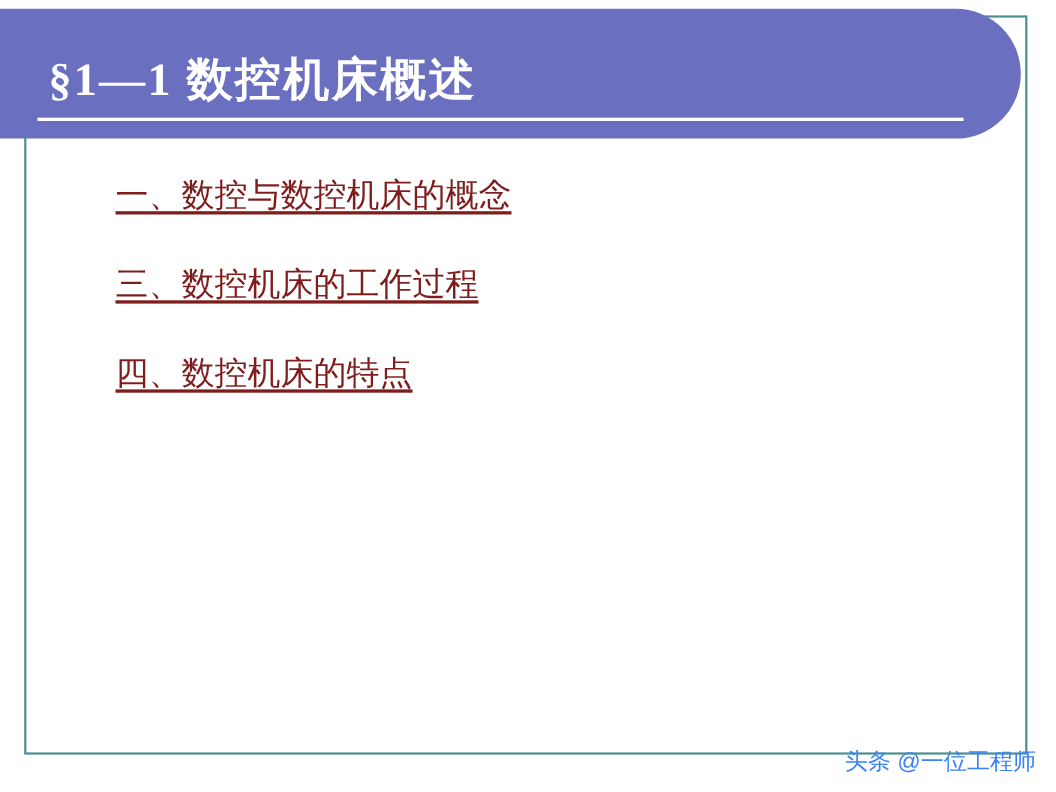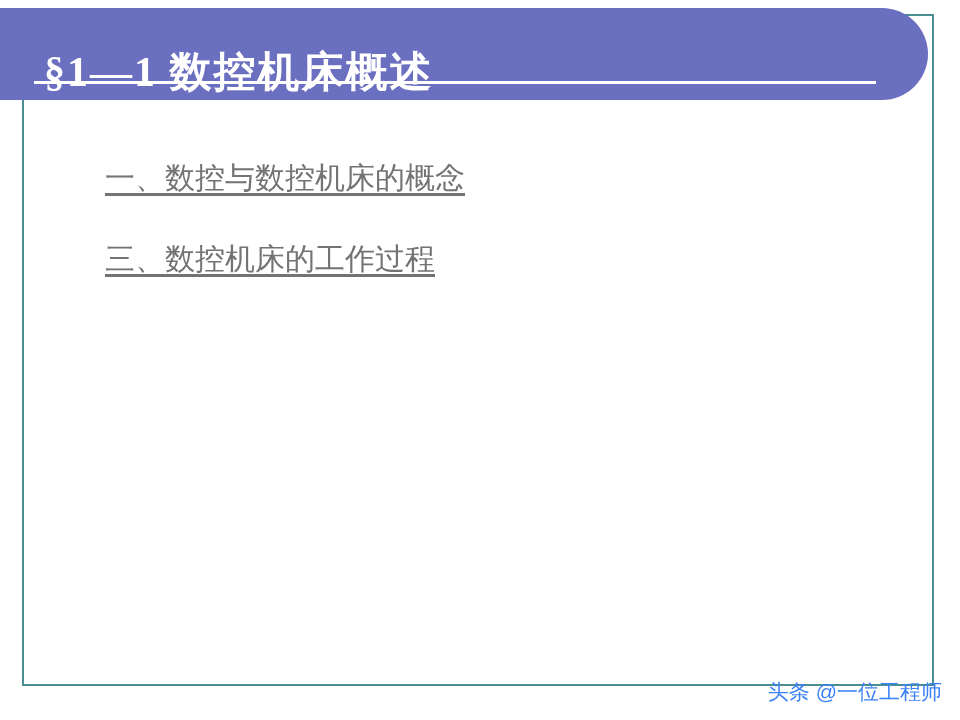--- a/index.html
+++ b/index.html
@@ -32,21 +32,21 @@
     border: 2px solid #4a8f8f;
     box-sizing: border-box;
   }
 
   
   .header-banner {
     position: absolute;
     left: 0px;
     top: 8px;
     width: 928px;
-    height: 92px;
+    height: 118px;
     background: #6b6fc0;
     border-top-right-radius: 60px;
     border-bottom-right-radius: 60px;
     box-sizing: border-box;
   }
   .header-banner::after {
     content: "";
     position: absolute;
     left: 34px;
     right: 52px;
@@ -70,21 +70,21 @@
   
   .content {
     position: absolute;
     left: 105px;
     top: 160px;
     width: 760px;
   }
 
   .toc-item {
     display: block;
-    color: #737373;
+    color: #7f1d1d;
     font-size: 30px;
     line-height: 1.2;
     margin-bottom: 45px;
     text-decoration: underline;
     text-underline-offset: 5px;
     white-space: nowrap;
     cursor: pointer;
     font-family: Liberation Sans, sans-serif;
   }
 
@@ -105,17 +105,18 @@
 
   <div class="frame"></div>
 
   <div class="header-banner">
     <div class="header-title">§1—1   数控机床概述</div>
   </div>
 
   <div class="content">
     <a class="toc-item">一、数控与数控机床的概念</a>
     <a class="toc-item">三、数控机床的工作过程</a>
+    <a class="toc-item">四、数控机床的特点</a>
   </div>
 
   <div class="watermark">头条 @一位工程师</div>
 
 </div>
 
 </body></html>

